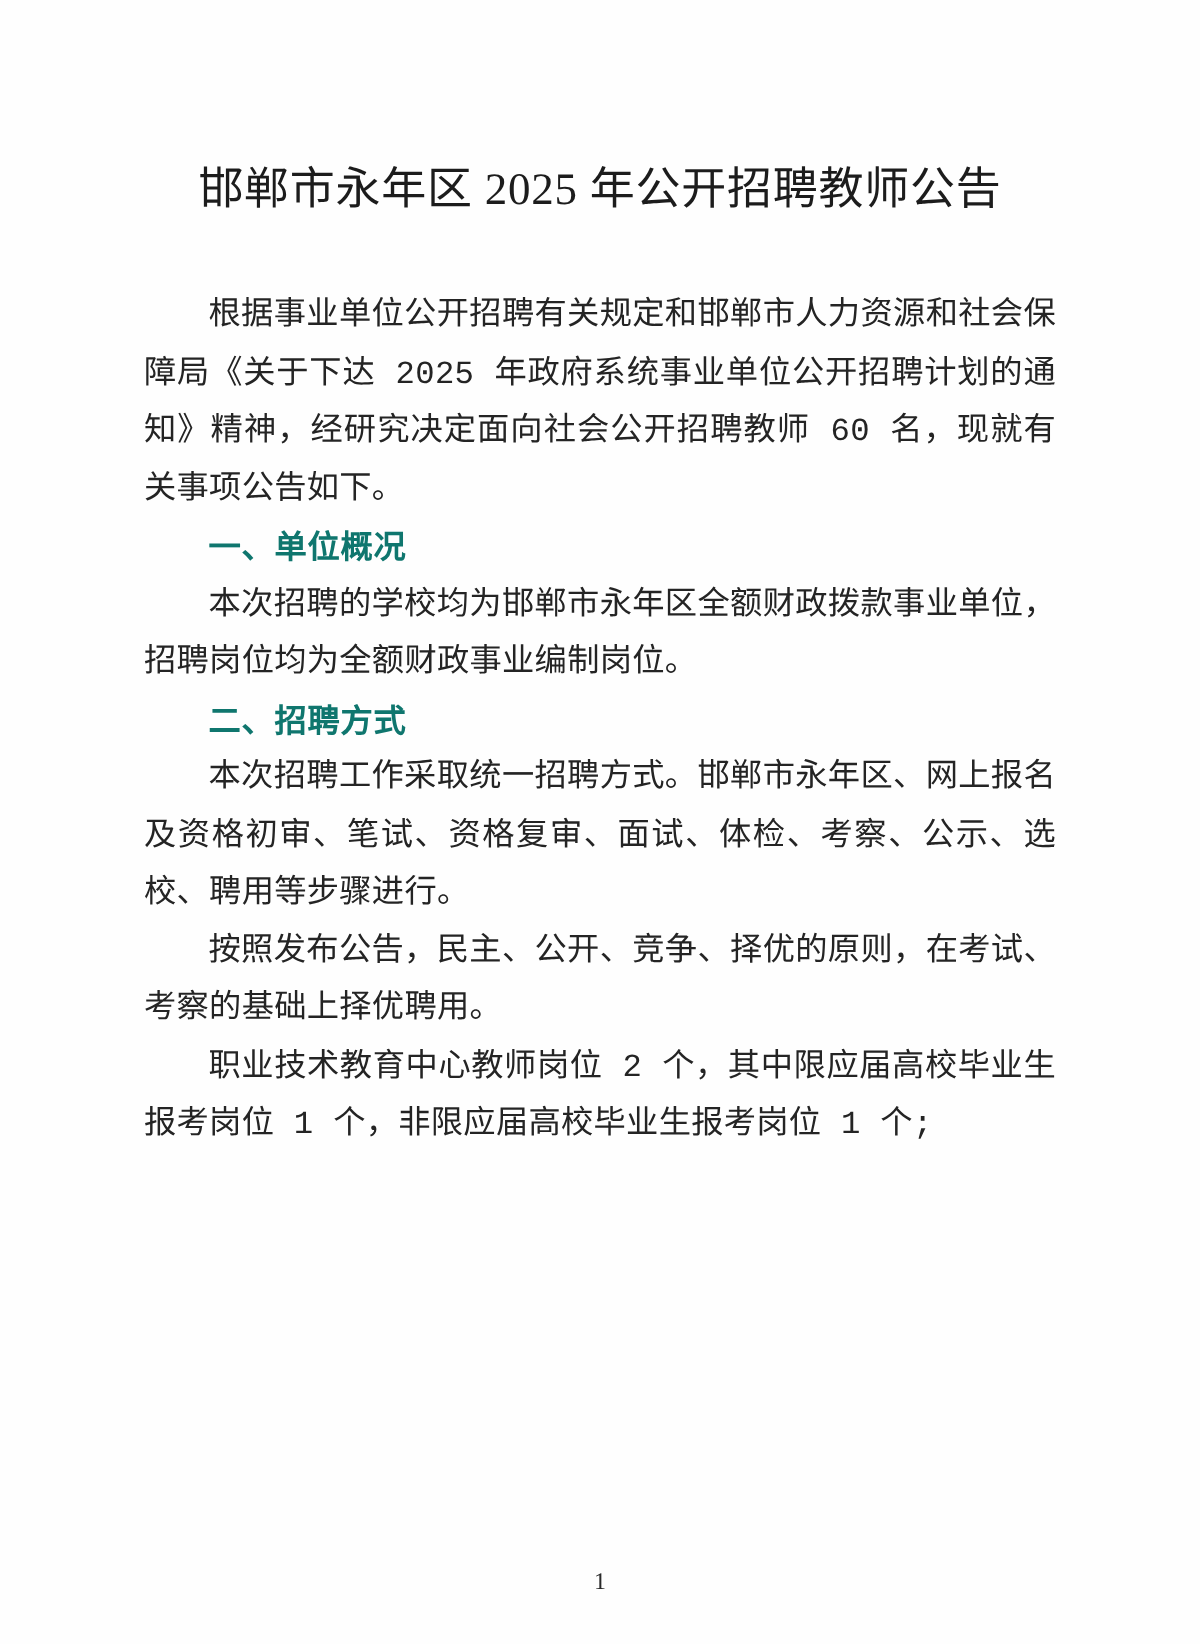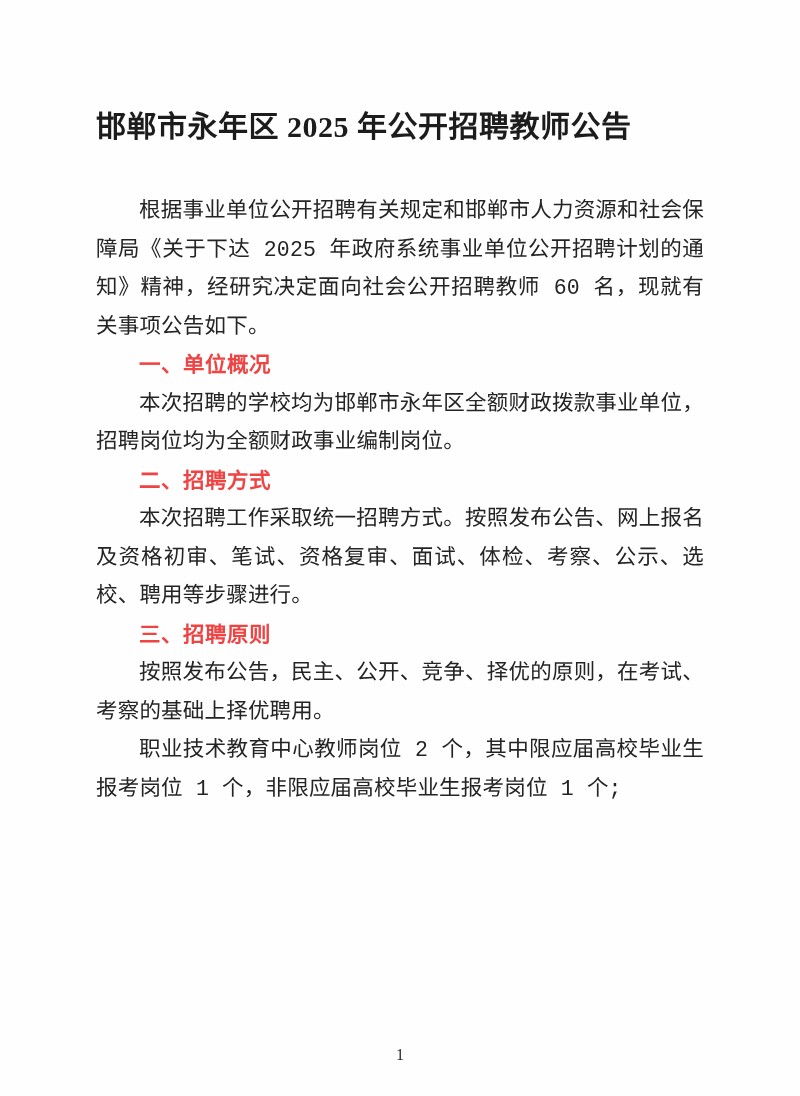--- a/index.html
+++ b/index.html
@@ -16,39 +16,40 @@
     color: #242424;
     overflow: hidden;
     box-sizing: border-box;
     padding: 104px 96px 0 96px;
     font-family: "Liberation Serif", "DejaVu Serif", serif;
   }
   .doc-title {
     margin: 0 0 42px 0;
     font-size: 30px;
     line-height: 46px;
-    font-weight: bold;
+    font-weight: normal;
+    text-align: center;
     color: #1c1c1c;
     letter-spacing: 0.5px;
     font-family: "Liberation Serif", "DejaVu Serif", serif;
   }
   .doc-body p {
     margin: 0;
     font-size: 21.5px;
     line-height: 38.5px;
     text-align: justify;
     text-indent: 2em;
     letter-spacing: 0.2px;
     word-break: break-all;
     font-family: Liberation Mono, monospace;
   }
   .doc-body p.section-heading {
     font-family: "Liberation Sans", "DejaVu Sans", sans-serif;
     font-weight: bold;
-    color: #ef4444;
+    color: #0f766e;
     letter-spacing: 0.5px;
   }
   .page-number {
     position: absolute;
     left: 0;
     bottom: 32px;
     width: 100%;
     text-align: center;
     font-size: 16px;
     line-height: 18px;
@@ -65,23 +66,22 @@
 
   <div class="doc-body">
     <p>根据事业单位公开招聘有关规定和邯郸市人力资源和社会保障局《关于下达 2025 年政府系统事业单位公开招聘计划的通知》精神，经研究决定面向社会公开招聘教师 60 名，现就有关事项公告如下。</p>
 
     <p class="section-heading">一、单位概况</p>
 
     <p>本次招聘的学校均为邯郸市永年区全额财政拨款事业单位，招聘岗位均为全额财政事业编制岗位。</p>
 
     <p class="section-heading">二、招聘方式</p>
 
-    <p>本次招聘工作采取统一招聘方式。按照发布公告、网上报名及资格初审、笔试、资格复审、面试、体检、考察、公示、选校、聘用等步骤进行。</p>
+    <p>本次招聘工作采取统一招聘方式。邯郸市永年区、网上报名及资格初审、笔试、资格复审、面试、体检、考察、公示、选校、聘用等步骤进行。</p>
 
-    <p class="section-heading">三、招聘原则</p>
 
     <p>按照发布公告，民主、公开、竞争、择优的原则，在考试、考察的基础上择优聘用。</p>
 
 
 
 
     <p>职业技术教育中心教师岗位 2 个，其中限应届高校毕业生报考岗位 1 个，非限应届高校毕业生报考岗位 1 个;</p>
   </div>
 
   <div class="page-number">1</div>

